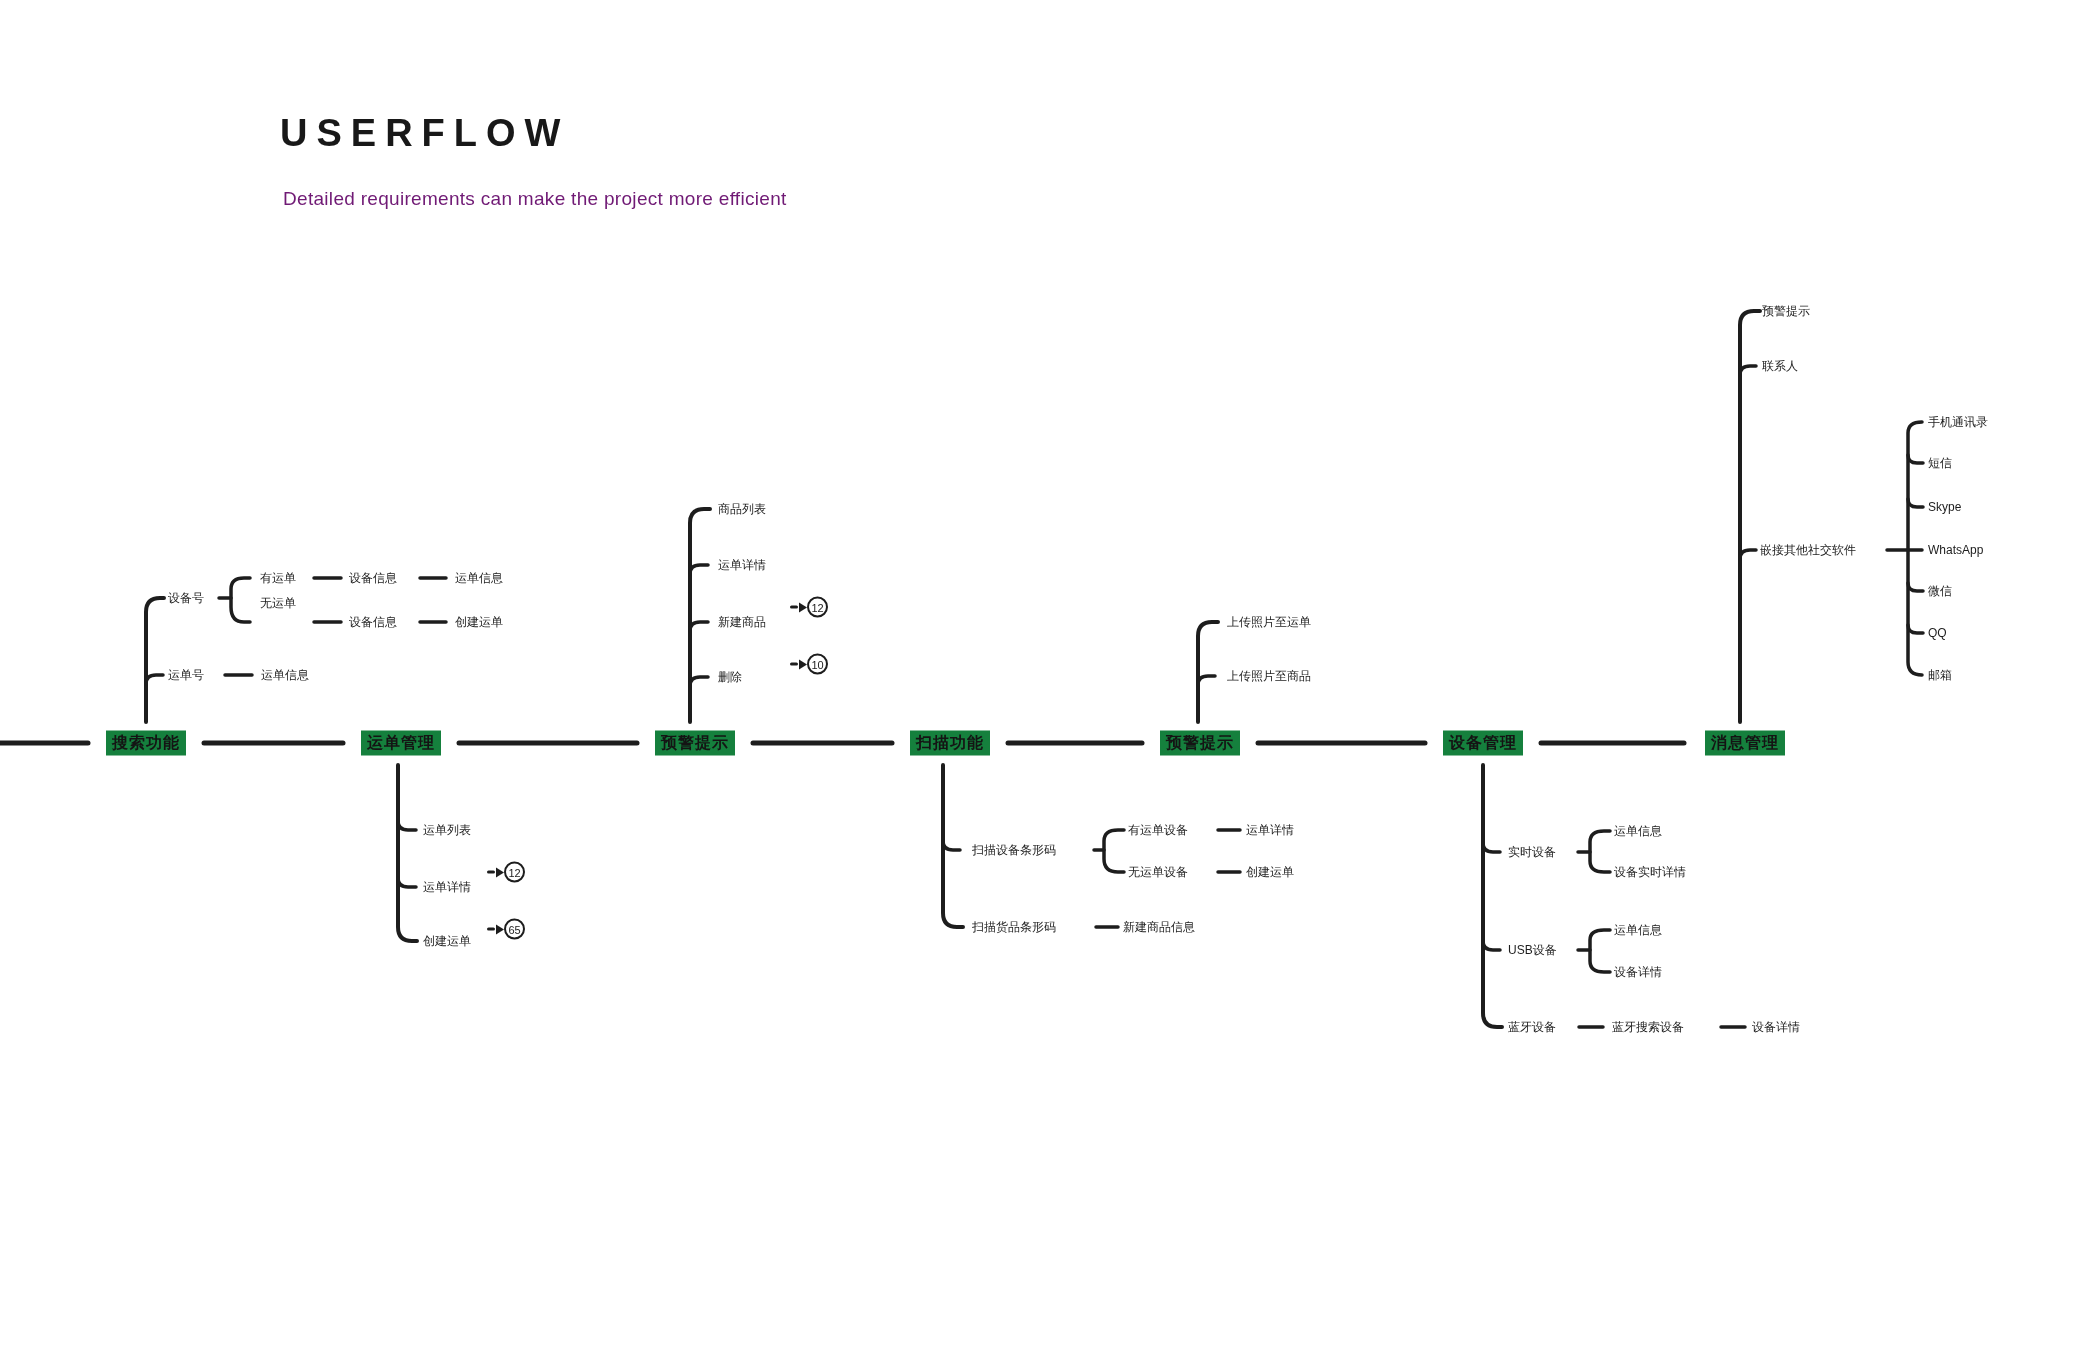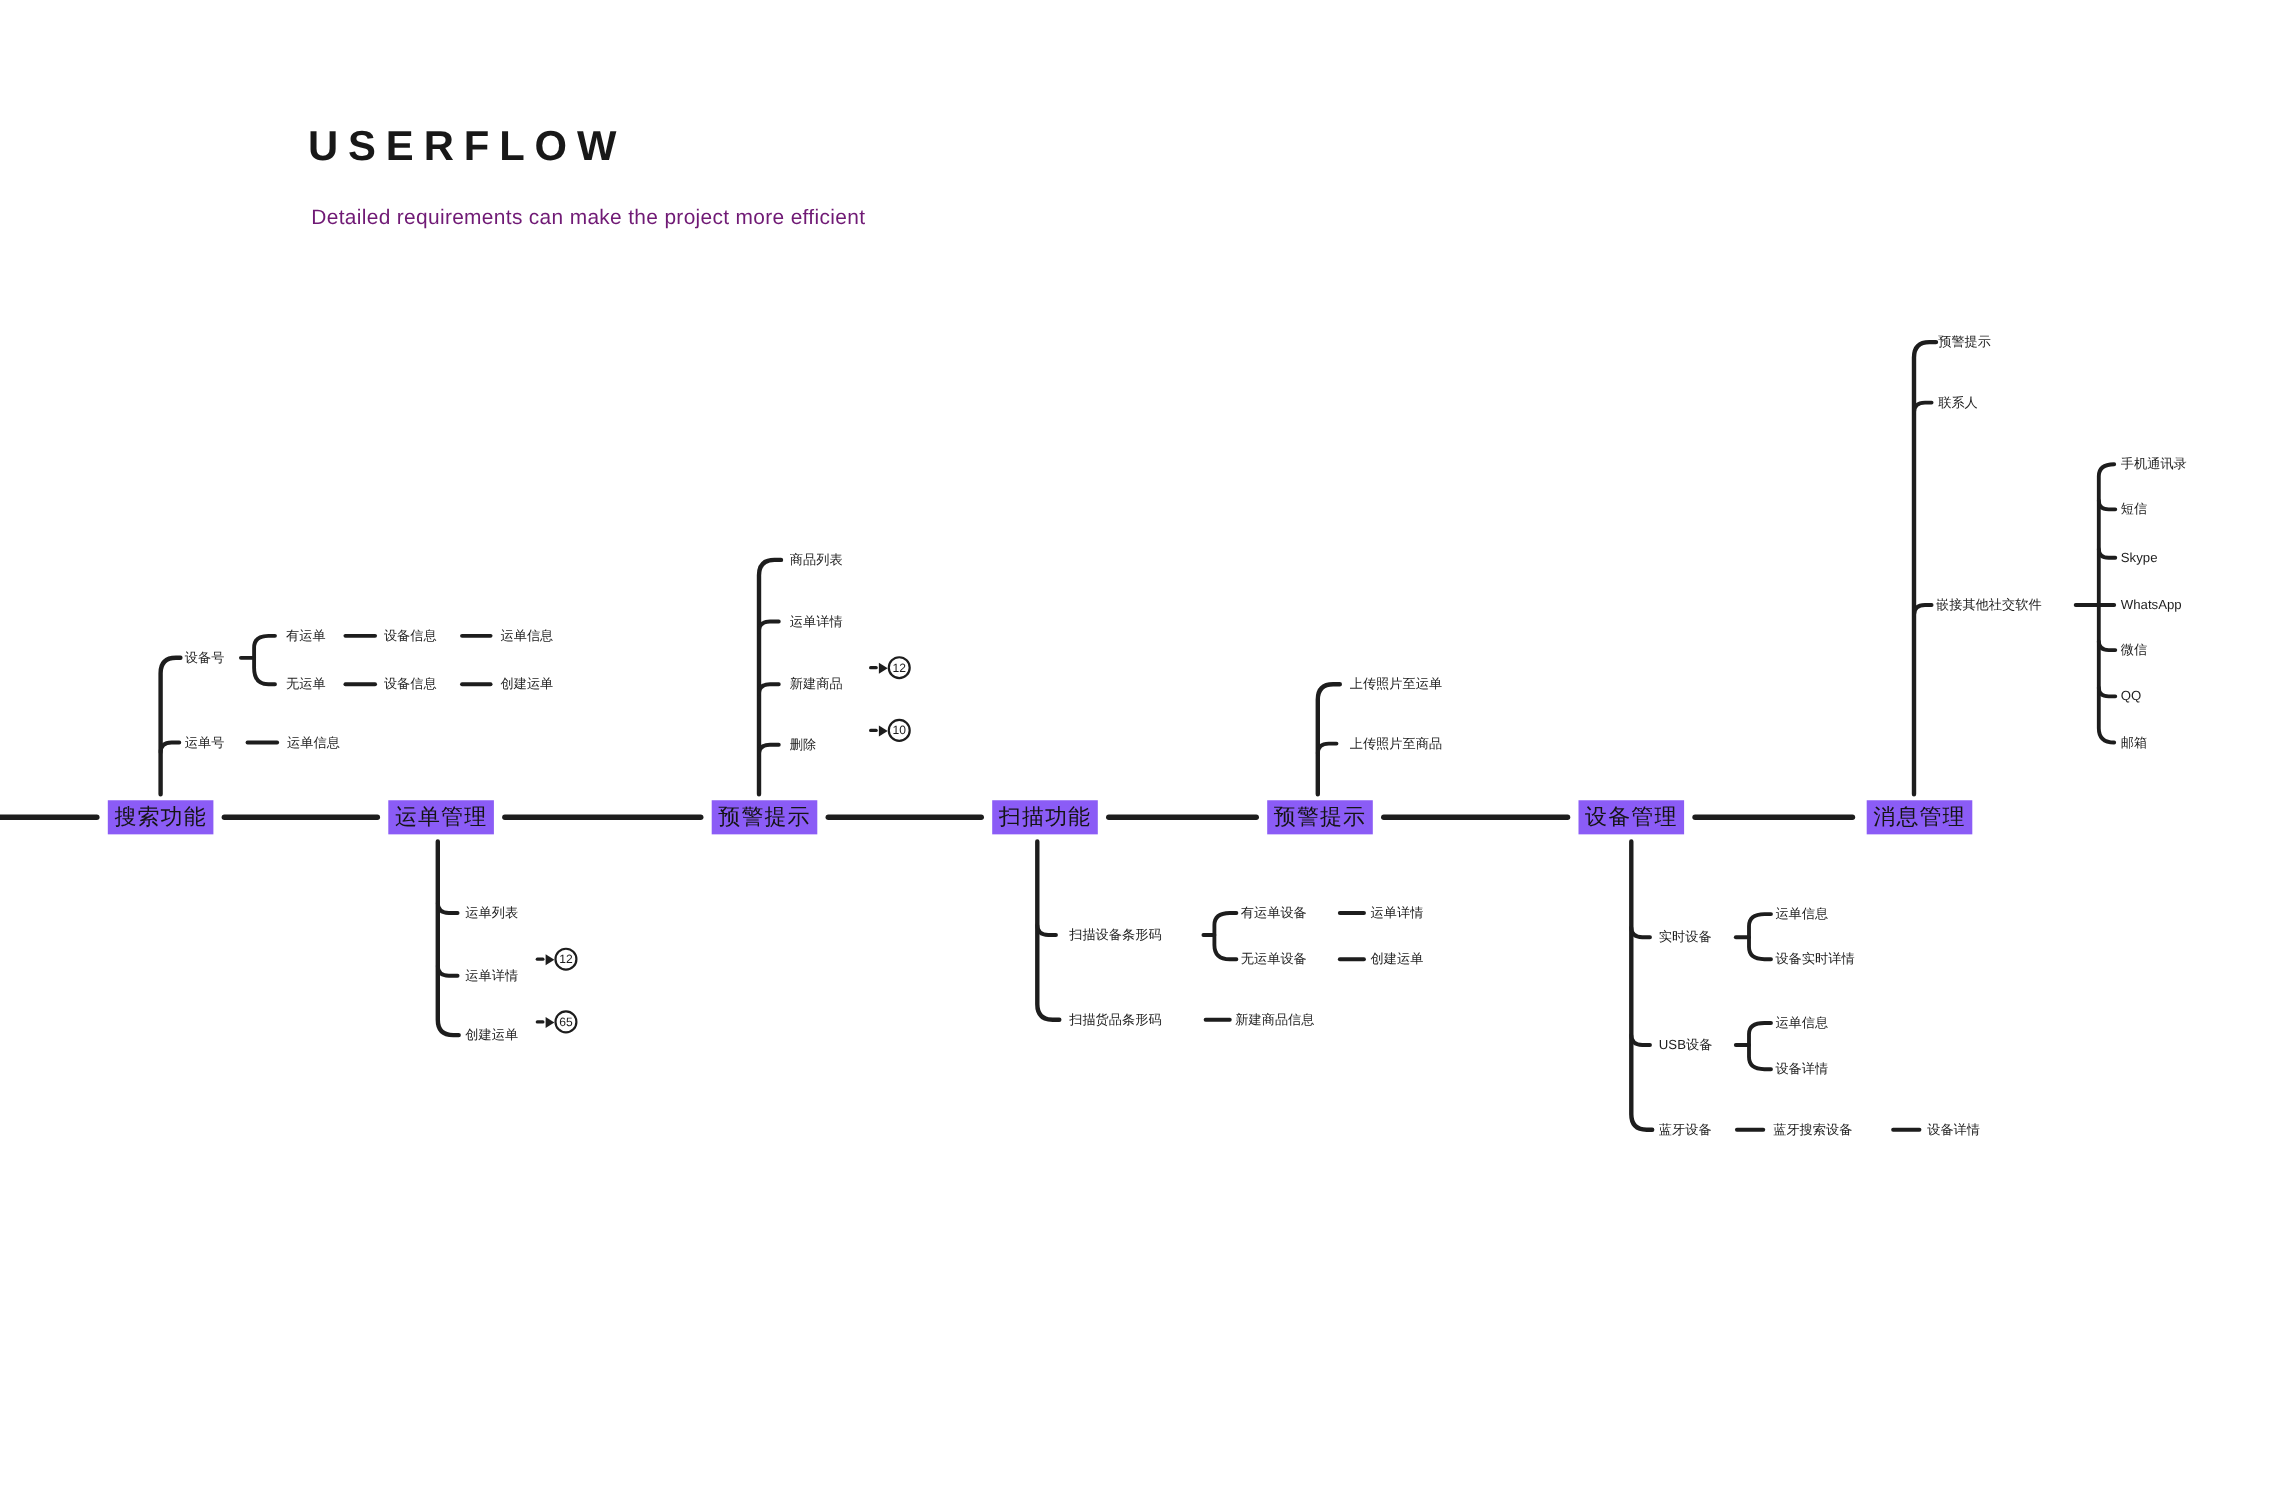--- a/index.html
+++ b/index.html
@@ -17,22 +17,22 @@
     font-size:38px;font-weight:700;letter-spacing:9px;
     color:#181818;white-space:nowrap;
   }
   .subtitle{
     position:absolute;left:283px;top:188px;
     font-size:19px;font-weight:400;letter-spacing:.3px;
     color:#701a75;white-space:nowrap;
   }
   .node-main{
     position:absolute;transform:translate(-50%,-50%);
-    font-size:20px;font-weight:400;color:#141414;
-    white-space:nowrap;letter-spacing:1px;background:#8b5cf6;padding:2px 6px;
+    font-size:16px;font-weight:700;color:#141414;
+    white-space:nowrap;letter-spacing:1px;background:#15803d;padding:2px 6px;
   }
   .lbl{
     position:absolute;transform:translateY(-50%);
     font-size:12px;font-weight:400;color:#1d1d1d;
     white-space:nowrap;line-height:1.2;
   }
   .badge-group{position:absolute;display:flex;align-items:center;transform:translateY(-50%);margin-top:42px;}
   .b-dash{width:8px;height:3px;background:#1d1d1d;border-radius:2px;}
   .b-arrow{
     width:0;height:0;margin-left:1px;
@@ -130,21 +130,21 @@
   <div class="node-main" style="left:695px;top:743px">预警提示</div>
   <div class="node-main" style="left:950px;top:743px">扫描功能</div>
   <div class="node-main" style="left:1200px;top:743px">预警提示</div>
   <div class="node-main" style="left:1483px;top:743px">设备管理</div>
   <div class="node-main" style="left:1745px;top:743px">消息管理</div>
 
   <div class="lbl" style="left:168px;top:598px">设备号</div>
   <div class="lbl" style="left:260px;top:578px">有运单</div>
   <div class="lbl" style="left:349px;top:578px">设备信息</div>
   <div class="lbl" style="left:455px;top:578px">运单信息</div>
-  <div class="lbl" style="left:260px;top:622px">无运单</div>
+  <div class="lbl" style="left:260px;top:603px">无运单</div>
   <div class="lbl" style="left:349px;top:622px">设备信息</div>
   <div class="lbl" style="left:455px;top:622px">创建运单</div>
   <div class="lbl" style="left:168px;top:675px">运单号</div>
   <div class="lbl" style="left:261px;top:675px">运单信息</div>
 
   <div class="lbl" style="left:423px;top:830px">运单列表</div>
   <div class="badge-group" style="left:487px;top:830px">
     <span class="b-dash"></span>
     <span class="b-arrow"></span>
     <span class="b-circle">12</span>

